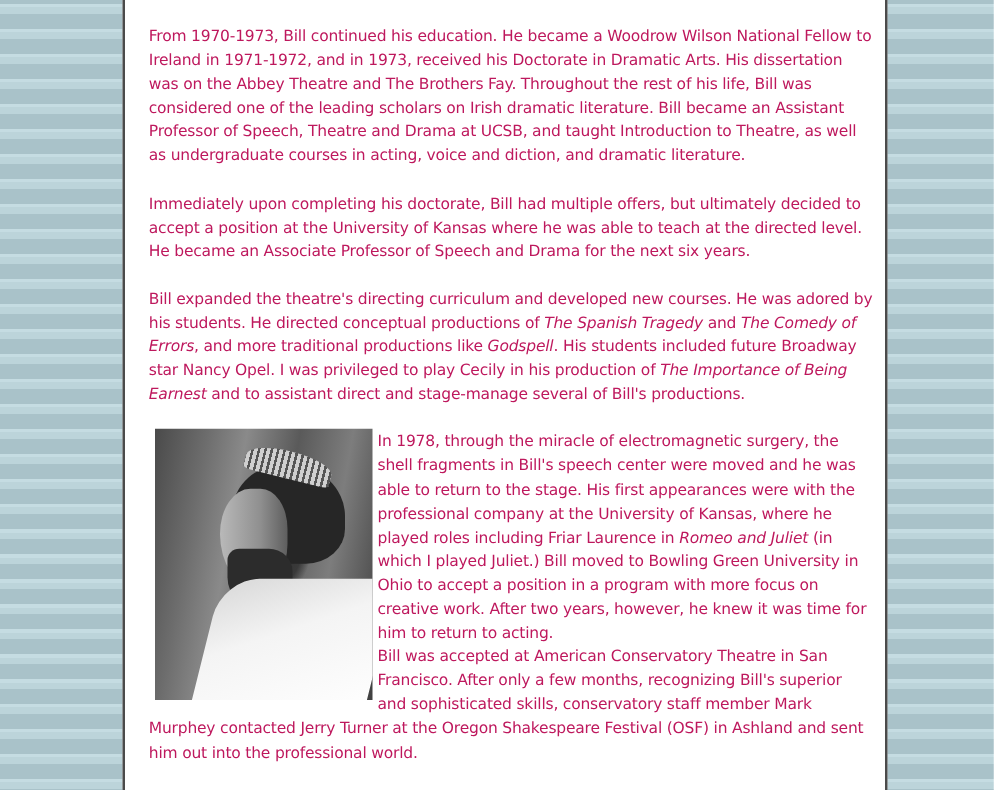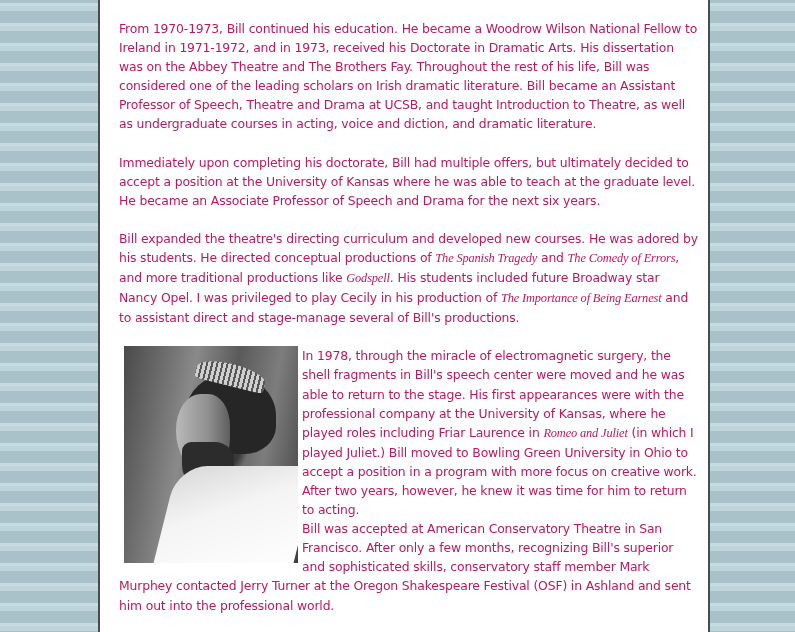--- a/index.html
+++ b/index.html
@@ -100,32 +100,31 @@
       height: 22px;
       background: repeating-linear-gradient(90deg, #cfcfcf 0 3px, #555 3px 5px);
       border-radius: 50% 50% 10% 10%;
       transform: rotate(14deg);
     }
     .tail {
       clear: both;
     }
     em {
       font-style: italic;
-      font-family: Liberation Serif, serif;
     }
   </style>
 </head>
 <body>
 
 <div class="page">
   <div class="content">
 
     <p>From 1970-1973, Bill continued his education. He became a Woodrow Wilson National Fellow to Ireland in 1971-1972, and in 1973, received his Doctorate in Dramatic Arts. His dissertation was on the Abbey Theatre and The Brothers Fay. Throughout the rest of his life, Bill was considered one of the leading scholars on Irish dramatic literature. Bill became an Assistant Professor of Speech, Theatre and Drama at UCSB, and taught Introduction to Theatre, as well as undergraduate courses in acting, voice and diction, and dramatic literature.</p>
 
-    <p>Immediately upon completing his doctorate, Bill had multiple offers, but ultimately decided to accept a position at the University of Kansas where he was able to teach at the graduate level. He became an Associate Professor of Speech and Drama for the next six years.</p>
+    <p>Immediately upon completing his doctorate, Bill had multiple offers, but ultimately decided to accept a position at the University of Kansas where he was able to teach at the directed level. He became an Associate Professor of Speech and Drama for the next six years.</p>
 
     <p><span>Bill expanded the theatre's directing curriculum and developed new courses. He was adored by his students. He directed conceptual productions of </span><em>The Spanish Tragedy</em><span> and </span><em>The Comedy of Errors</em><span>, and more traditional productions like </span><em>Godspell</em><span>. His students included future Broadway star Nancy Opel. I was privileged to play Cecily in his production of </span><em>The Importance of Being Earnest</em><span> and to assistant direct and stage-manage several of Bill's productions.</span></p>
 
     <div>
       <div class="photo" role="img" aria-label="Black and white photo of Bill in profile wearing a kippah and white shirt">
         <div class="hair"></div>
         <div class="face"></div>
         <div class="beard"></div>
         <div class="kippah"></div>
         <div class="shirt"></div>

